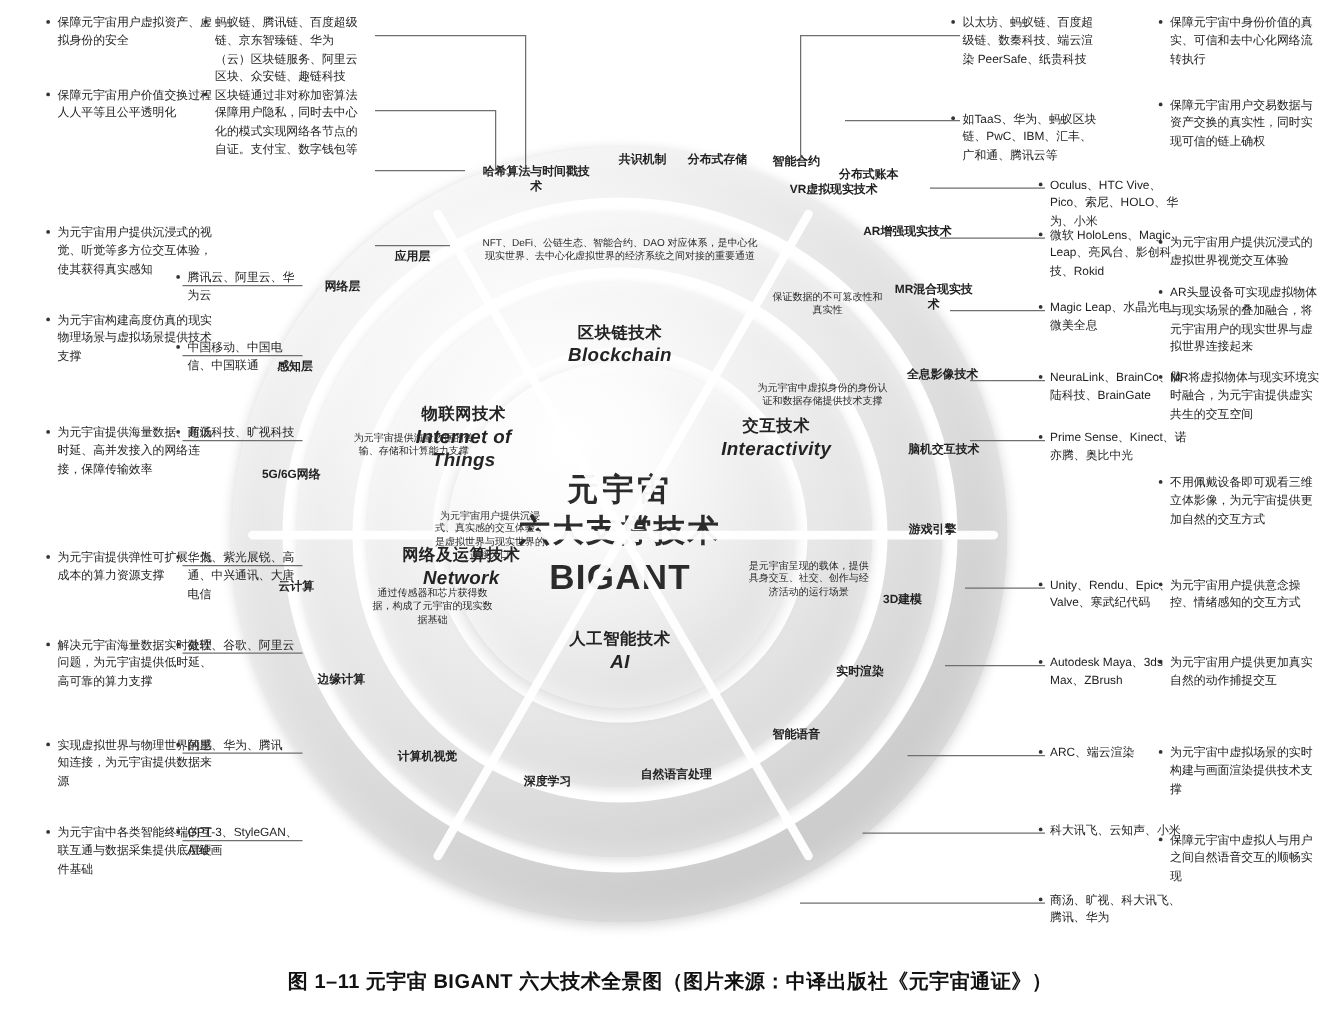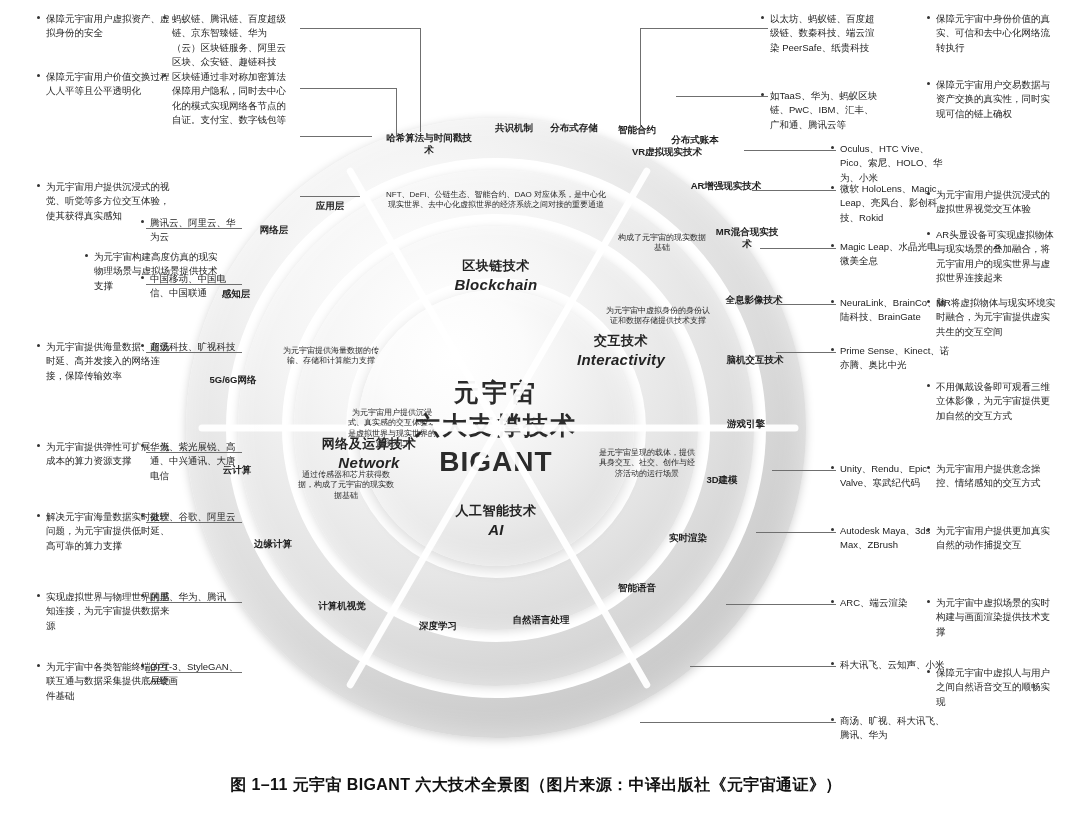--- a/index.html
+++ b/index.html
@@ -115,23 +115,27 @@
       <div class="en">Interactivity</div>
     </div>
     <div class="sec" style="left:245px;top:385px;width:130px;">
       <div class="cn">人工智能技术</div>
       <div class="en">AI</div>
     </div>
     <div class="sec" style="left:118px;top:318px;width:130px;">
       <div class="cn">网络及运算技术</div>
       <div class="en">Network</div>
     </div>
+    <div class="sec" style="left:120px;top:205px;width:130px;">
+      <div class="cn">物联网技术</div>
+      <div class="en">Internet of Things</div>
+    </div>
 
     <div class="out-lab" style="left:200px;top:72px;width:220px;">NFT、DeFi、公链生态、智能合约、DAO 对应体系，是中心化现实世界、去中心化虚拟世界的经济系统之间对接的重要通道</div>
-    <div class="out-lab" style="left:430px;top:115px;width:92px;">构成了元宇宙的现实数据基础</div>
+    <div class="out-lab" style="left:430px;top:115px;width:92px;">保证数据的不可篡改性和真实性</div>
     <div class="out-lab" style="left:420px;top:188px;width:104px;">为元宇宙中虚拟身份的身份认证和数据存储提供技术支撑</div>
     <div class="out-lab" style="left:160px;top:290px;width:92px;">为元宇宙用户提供沉浸式、真实感的交互体验，是虚拟世界与现实世界的连接入口</div>
     <div class="out-lab" style="left:412px;top:330px;width:98px;">是元宇宙呈现的载体，提供具身交互、社交、创作与经济活动的运行场景</div>
     <div class="out-lab" style="left:96px;top:228px;width:98px;">为元宇宙提供海量数据的传输、存储和计算能力支撑</div>
     <div class="out-lab" style="left:112px;top:352px;width:96px;">通过传感器和芯片获得数据，构成了元宇宙的现实数据基础</div>
 
     <div class="mid-lab" style="left:200px;top:14px;width:86px;">哈希算法与时间戳技术</div>
     <div class="mid-lab" style="left:300px;top:4px;width:56px;">共识机制</div>
     <div class="mid-lab" style="left:360px;top:4px;width:56px;">分布式存储</div>
     <div class="mid-lab" style="left:424px;top:6px;width:54px;">智能合约</div>
@@ -161,21 +165,21 @@
     <span class="note-body">保障元宇宙用户虚拟资产、虚拟身份的安全</span>
   </div>
   <div class="note" style="left:46px;top:70px;width:124px;">
     <span class="bullet"></span>
     <span class="note-body">保障元宇宙用户价值交换过程人人平等且公平透明化</span>
   </div>
   <div class="note" style="left:46px;top:180px;width:124px;">
     <span class="bullet"></span>
     <span class="note-body">为元宇宙用户提供沉浸式的视觉、听觉等多方位交互体验，使其获得真实感知</span>
   </div>
-  <div class="note" style="left:46px;top:250px;width:124px;margin-left:48px;">
+  <div class="note" style="left:46px;top:250px;width:124px;">
     <span class="bullet"></span>
     <span class="note-body">为元宇宙构建高度仿真的现实物理场景与虚拟场景提供技术支撑</span>
   </div>
   <div class="note" style="left:46px;top:340px;width:124px;">
     <span class="bullet"></span>
     <span class="note-body">为元宇宙提供海量数据、超低时延、高并发接入的网络连接，保障传输效率</span>
   </div>
   <div class="note" style="left:46px;top:510px;width:124px;">
     <span class="bullet"></span>
     <span class="note-body">解决元宇宙海量数据实时处理问题，为元宇宙提供低时延、高可靠的算力支撑</span>

